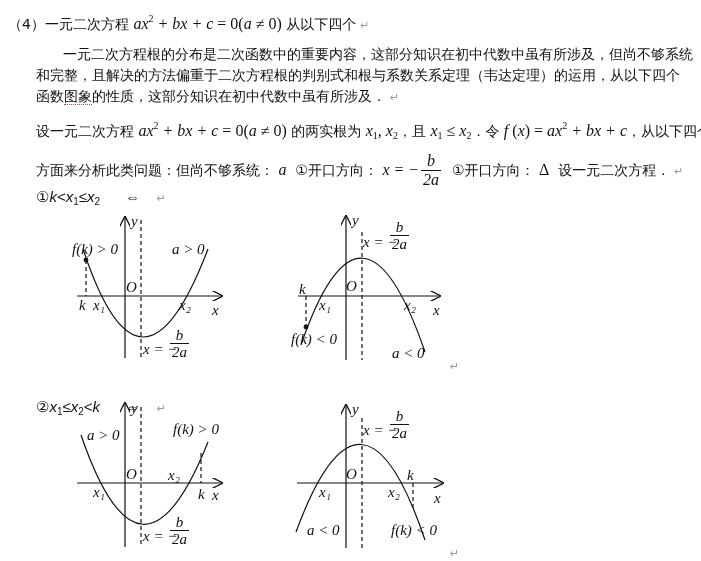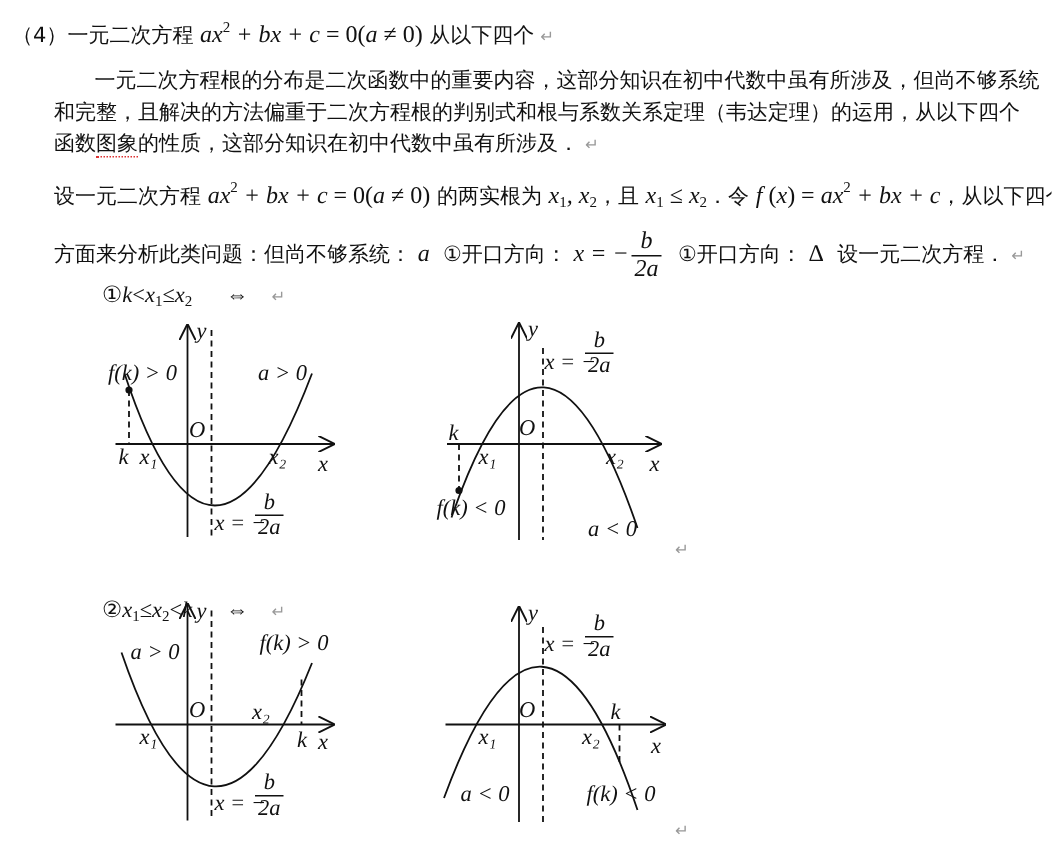--- a/index.html
+++ b/index.html
@@ -19,21 +19,21 @@
   .up { font-size: 10px; vertical-align: 7px; font-style: normal; }
   .sub { font-size: 10px; vertical-align: -3px; font-style: normal; }
   .ret { color: #999; font-size: 11px; margin-left: 4px; }
   .frac {
     display: inline-block; vertical-align: middle; text-align: center;
     font-family: "Liberation Serif", "DejaVu Serif", serif; font-style: italic;
     font-size: 16px; line-height: 18px; margin: 0 2px;
   }
   .frac .num { display: block; border-bottom: 1px solid #111; padding: 0 2px; }
   .frac .den { display: block; padding: 0 2px; }
-  .case-label { font-family: Liberation Serif, serif; font-size: 15px; margin-left: 32px; }
+  .case-label { font-family: Liberation Sans, sans-serif; font-size: 15px; }
   .case-label i { font-style: italic; }
   svg.graph { position: absolute; left: 0; top: 0; }
   .glabel {
     position: absolute; white-space: nowrap;
     font-family: "Liberation Serif", "DejaVu Serif", serif;
     font-style: italic; font-size: 15px; line-height: 16px; color: #111;
   }
   .gfrac {
     position: absolute; text-align: center;
     font-family: "Liberation Serif", "DejaVu Serif", serif; font-style: italic;

